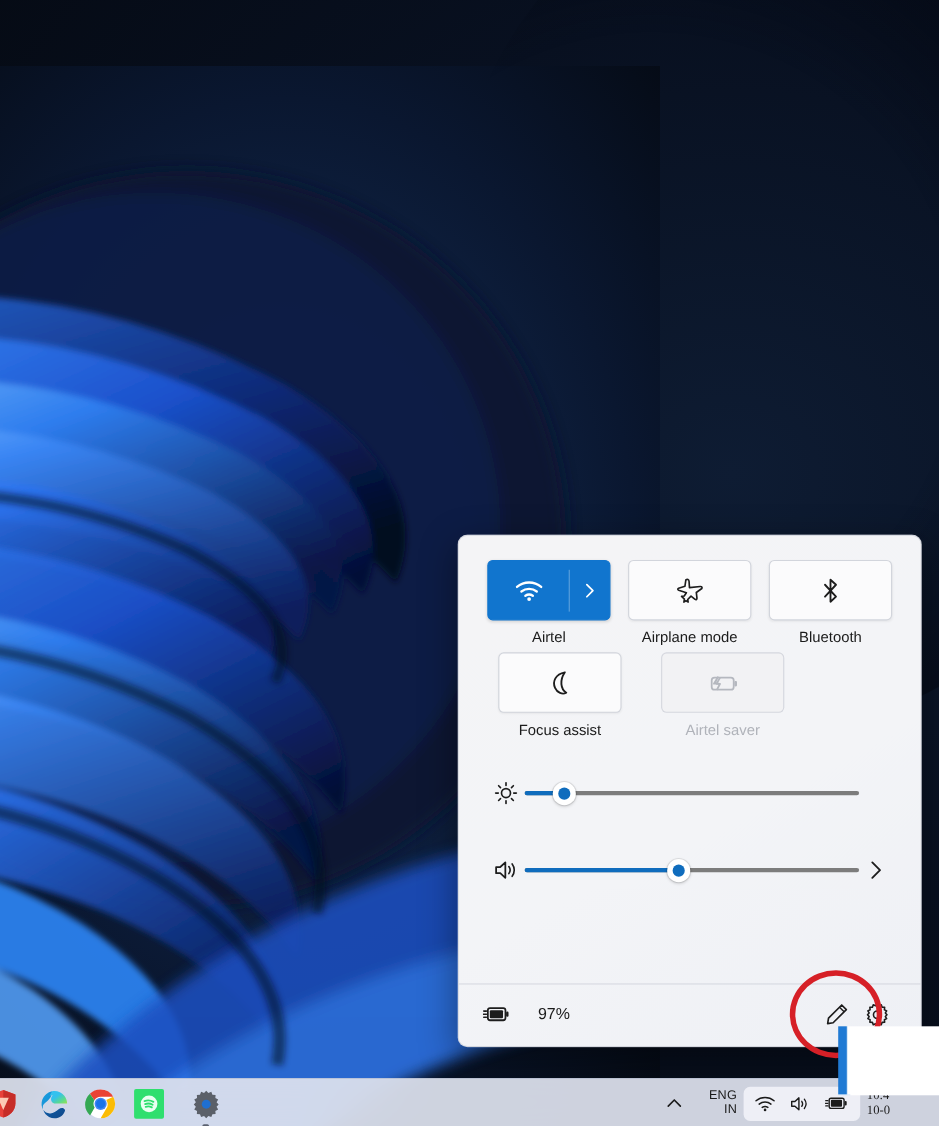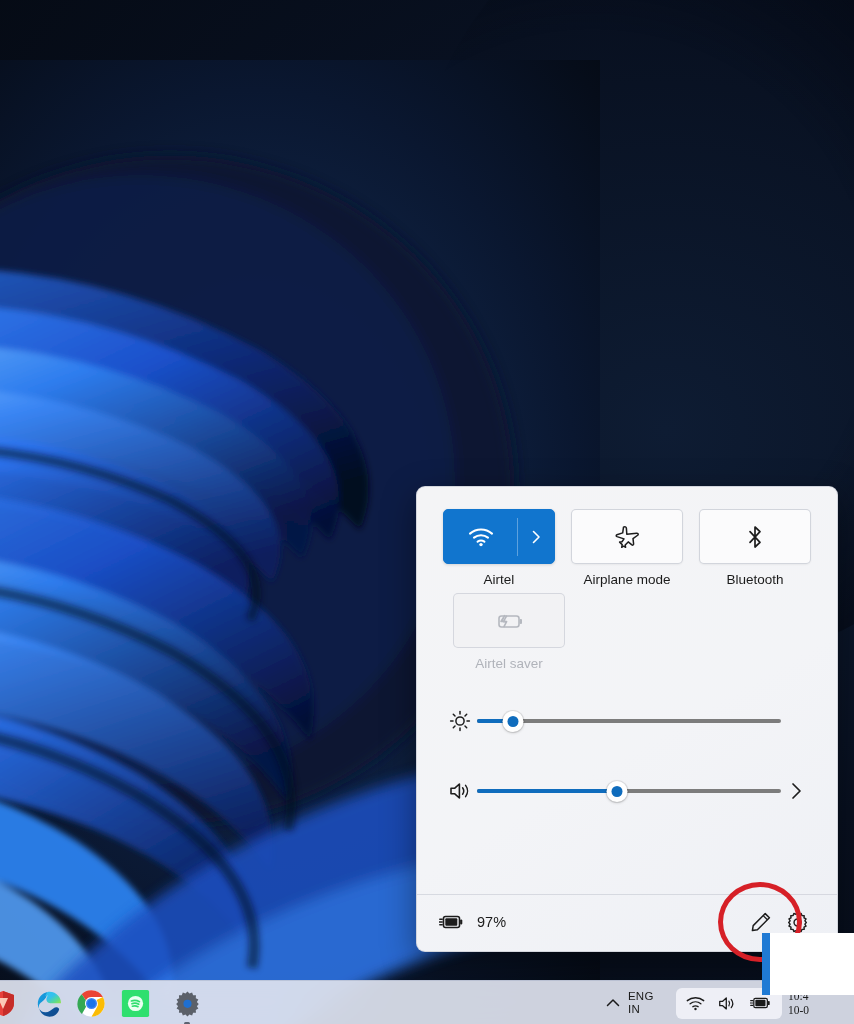--- a/index.html
+++ b/index.html
@@ -37,21 +37,21 @@
     backdrop-filter: blur(20px);
     border-top: 1px solid rgba(160,170,195,0.45);
     display: flex; align-items: center;
   }
   .tb-left { position: absolute; left: 0; top:0; height: 44px; display: flex; align-items: center; gap: 14px; padding-left: 2px; }
   .tb-icon { width: 30px; height: 30px; position: relative; display:flex; align-items:center; justify-content:center; }
   .tb-dot { position:absolute; bottom:-7px; left:50%; transform:translateX(-50%); width:6px; height:3px; border-radius:2px; background:#5c6270; }
 
   .tb-right { position: absolute; right: 4px; top: 0; height: 44px; display: flex; align-items: center; gap: 0px; }
   .tb-chevron { width: 30px; height:44px; display:flex; align-items:center; justify-content:center; color:#1b1b1b; }
-  .tb-lang { width: 42px; text-align: left; font-size: 11.5px; line-height: 13px; color:#1b1b1b; letter-spacing:.2px; }
+  .tb-lang { width: 42px; text-align: right; font-size: 11.5px; line-height: 13px; color:#1b1b1b; letter-spacing:.2px; }
   .tb-tray {
     display:flex; align-items:center; gap: 13px;
     background: rgba(243,245,250,0.85);
     border-radius: 6px;
     padding: 7px 10px;
     margin: 0 6px;
   }
   .tb-clock { font-size: 11.5px; line-height: 14px; color:#1b1b1b; text-align:left; padding-right:8px; width: 62px; font-family: Liberation Serif, serif; }
 
   
@@ -127,21 +127,21 @@
   }
   .slider-arrow { width: 30px; display:flex; align-items:center; justify-content:center; color:#1b1b1b; flex:none; }
   .slider-spacer { width: 30px; flex:none; }
 
   
   #qs-sep { position:absolute; left:0; right:0; top: 407px; height:1px; background: rgba(196,200,210,0.6); }
   #qs-footer {
     position: absolute; left: 0; right: 0; bottom: 0; height: 58px;
     display: flex; align-items: center; padding: 0 22px;
   }
-  .battery-group { display:flex; align-items:center; gap:12px; }
+  .battery-group { display:flex; align-items:center; gap:24px; }
   .battery-pct { font-size: 14.5px; color:#1b1b1b; }
   .footer-spacer { flex: 1; }
   .footer-btn { width: 36px; height: 36px; display:flex; align-items:center; justify-content:center; color:#1b1b1b; }
 
   
   #red-circle {
     position: absolute;
     left: 718px; top: 882px;
     width: 84px; height: 80px;
     border: 5px solid #d62027;
@@ -292,20 +292,28 @@
             <svg width="20" height="28" viewBox="0 0 20 28">
               <path d="M5 8.6 L15 19.4 L10 24 L10 4 L15 8.6 L5 19.4" fill="none" stroke="#1d1d1d" stroke-width="1.7" stroke-linecap="round" stroke-linejoin="round"></path>
             </svg>
           </div>
           <div class="tile-label">Bluetooth</div>
         </div>
       </div>
 
       <div class="tile-row">
 
+        <div class="tile-cell">
+          <div class="tile off">
+            <svg width="24" height="26" viewBox="0 0 24 26">
+              <path d="M16.5 3.2 C 8.0 4.8 5.0 11.5 7.6 17.3 C 9.6 21.8 14.2 23.6 17.8 21.8 C 12.6 18.4 11.6 10.5 16.5 3.2 Z" fill="none" stroke="#1d1d1d" stroke-width="1.7" stroke-linejoin="round"></path>
+            </svg>
+          </div>
+          <div class="tile-label">Focus assist</div>
+        </div>
 
         <div class="tile-cell">
           <div class="tile disabled">
             <svg width="32" height="22" viewBox="0 0 32 22">
               <rect x="6" y="6" width="20" height="11" rx="2.5" fill="none" stroke="#b5b8bf" stroke-width="1.6"></rect>
               <rect x="26.6" y="9" width="2.4" height="5" rx="1" fill="#b5b8bf"></rect>
               <path d="M12.5 11.5 L8.0 11.5 L11.6 5.6 L9.0 11.0" fill="none" stroke="#b5b8bf" stroke-width="1.6" stroke-linecap="round" stroke-linejoin="round"></path>
               <path d="M13.5 6.2 L10.4 11.6 L13.6 11.6 L11.0 16.6" fill="none" stroke="#b5b8bf" stroke-width="1.6" stroke-linecap="round" stroke-linejoin="round"></path>
             </svg>
           </div>

